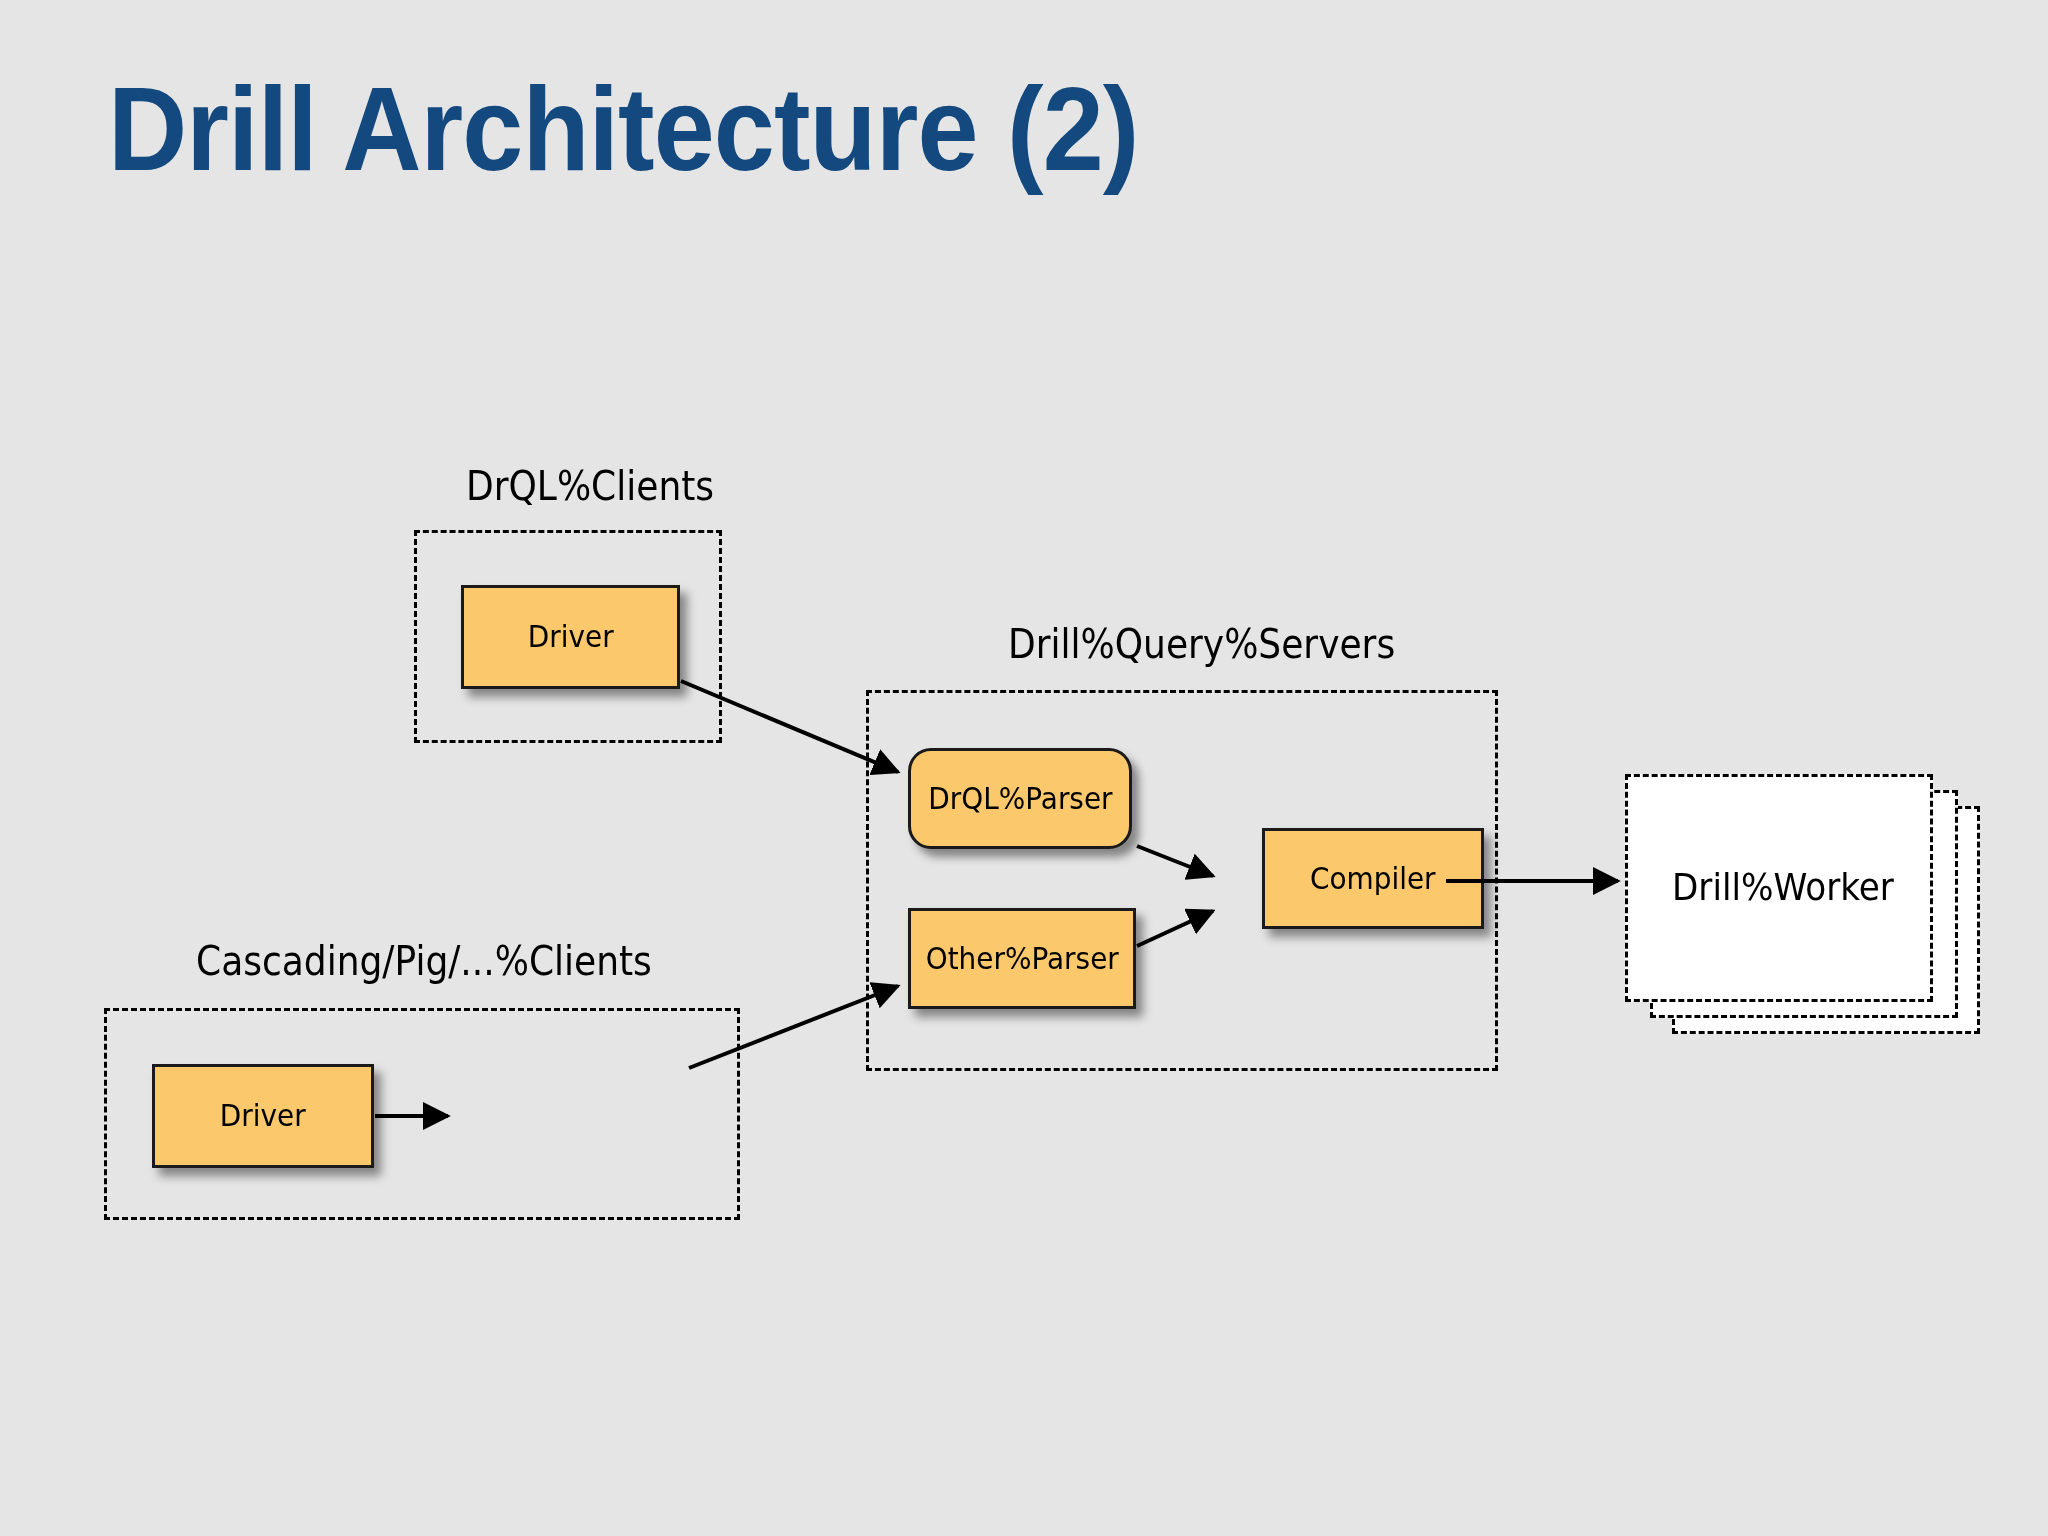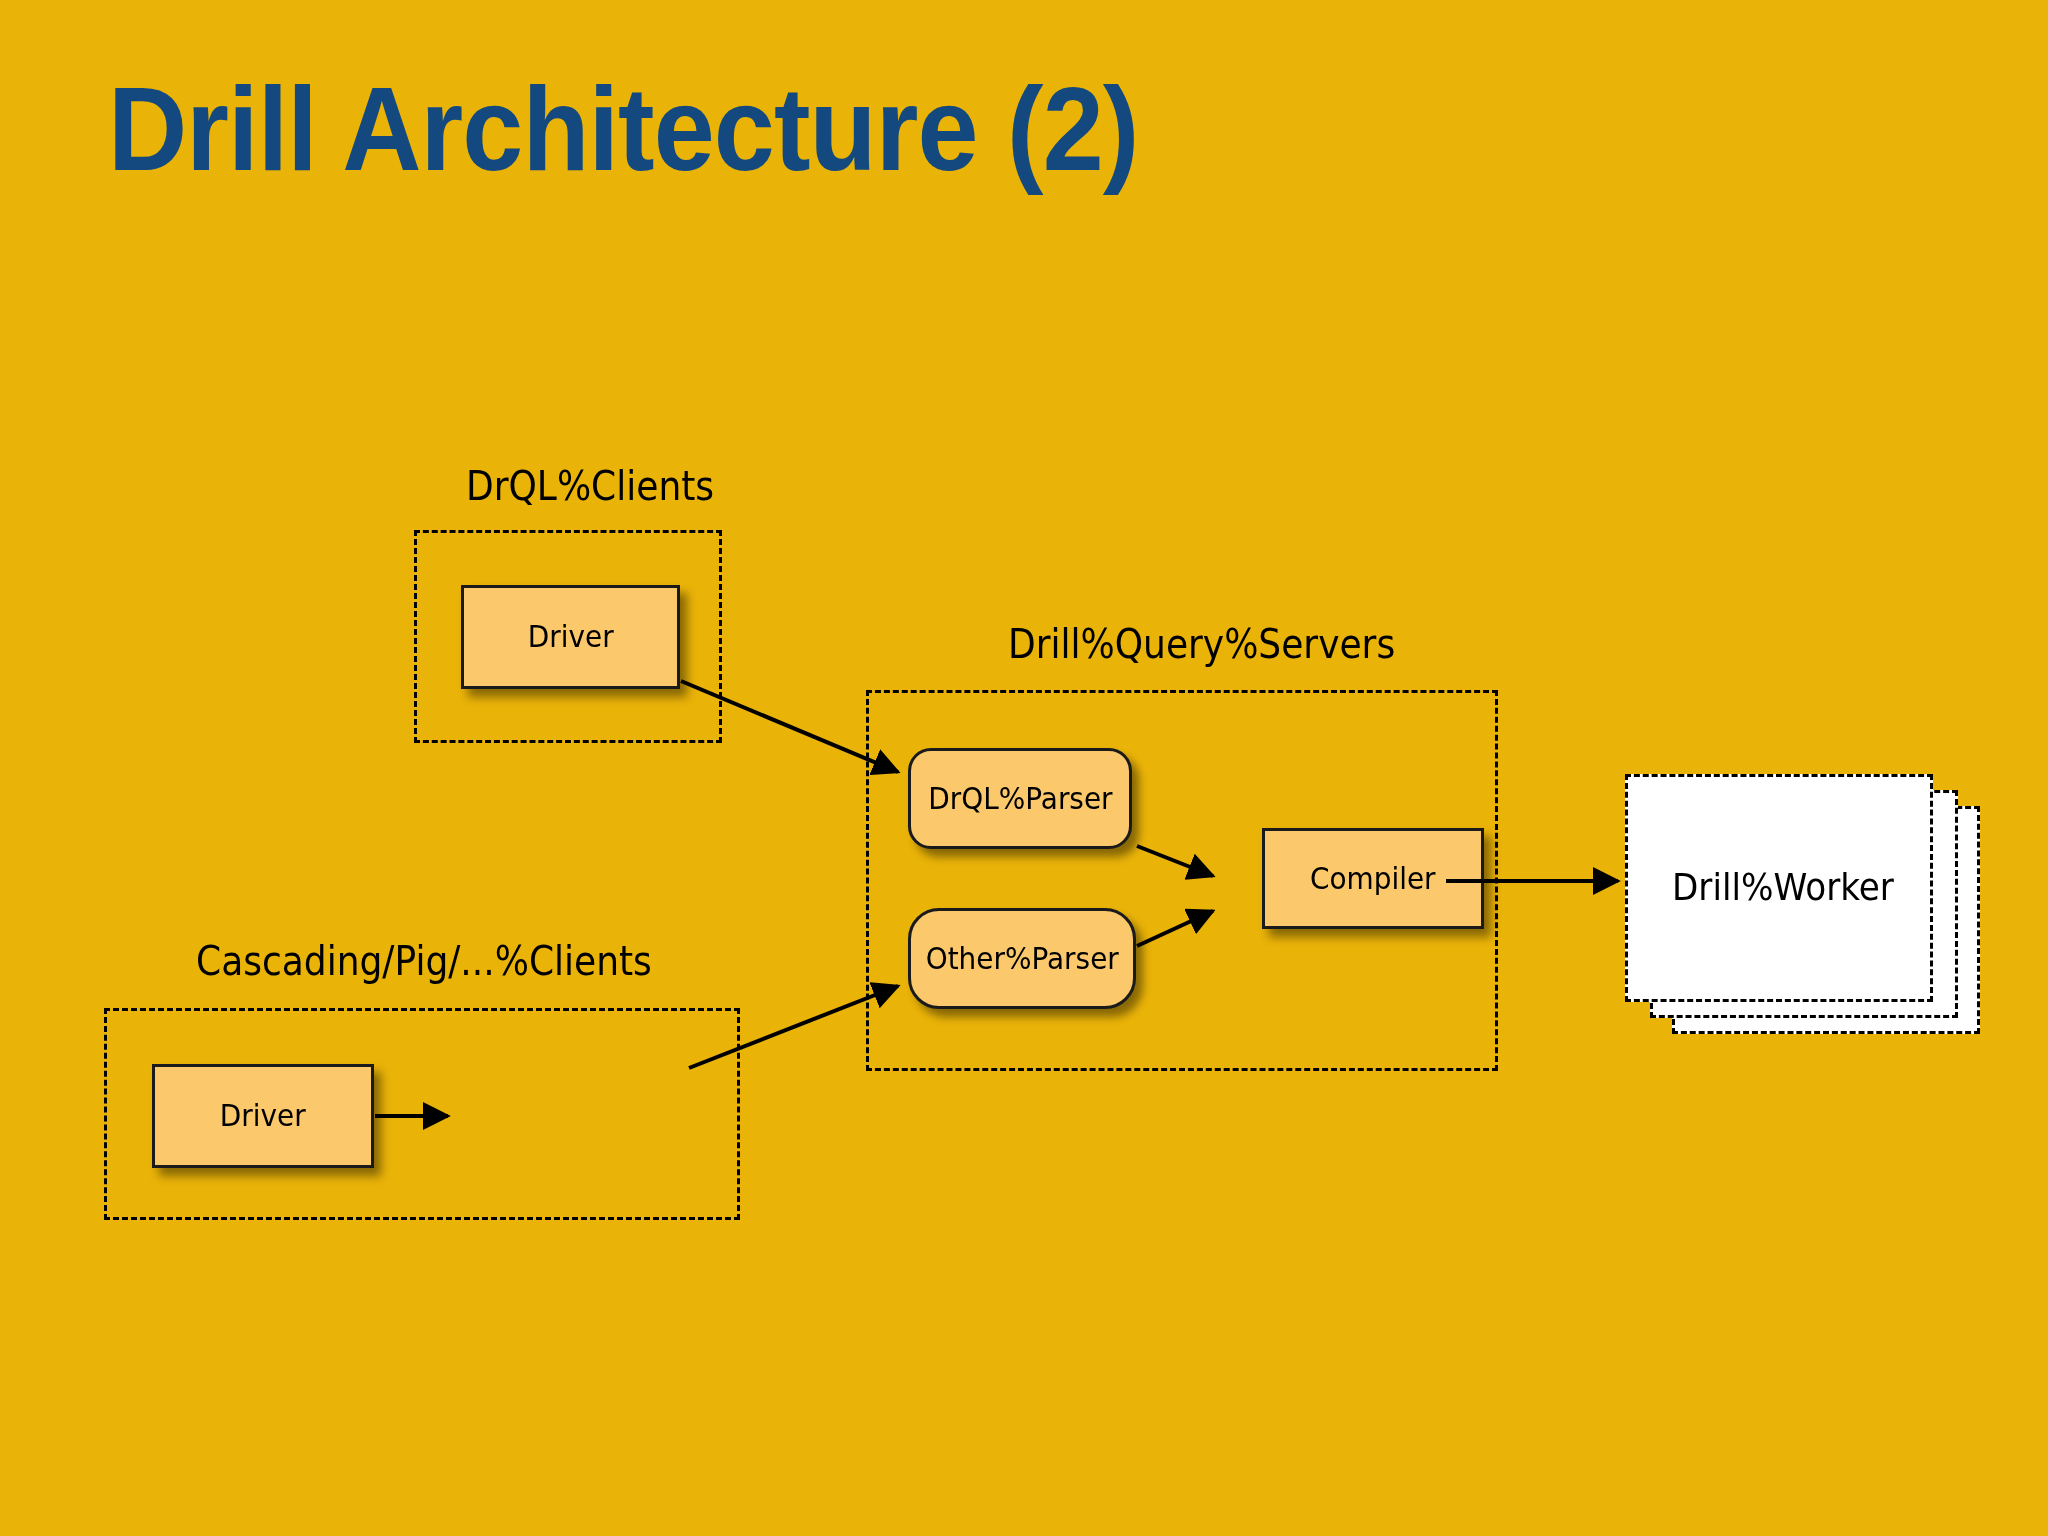--- a/index.html
+++ b/index.html
@@ -11,21 +11,21 @@
     width: 2048px;
     height: 1536px;
     overflow: hidden;
     font-family: "DejaVu Sans", sans-serif;
     position: relative;
   }
 
   #slide {
     position: absolute;
     inset: 0;
-    background: #eab308;
+    background: #e5e5e5;
   }
 
   
   #slide-title {
     position: absolute;
     left: 108px;
     top: 68px;
     font-family: "Liberation Sans", sans-serif;
     font-weight: bold;
     font-size: 118px;
@@ -136,21 +136,21 @@
 
 
     <div class="grp-label" style="left:1008px; top:613px;">Drill%Query%Servers</div>
 
     <div class="dashed-box" style="left:866px; top:682px; width:632px; height:381px;"></div>
 
     <div class="node" style="left:908px; top:740px; width:224px; height:101px;border-radius:23px;">
       <span class="node-label">DrQL%Parser</span>
     </div>
 
-    <div class="node" style="left:908px; top:900px; width:228px; height:101px;border-radius:31px;">
+    <div class="node" style="left:908px; top:900px; width:228px; height:101px;">
       <span class="node-label">Other%Parser</span>
     </div>
 
     <div class="node" style="left:1222px; top:820px; width:222px; height:101px;margin-left:40px;">
       <span class="node-label">Compiler</span>
     </div>
 
     <div class="worker-box" style="left:1672px; top:798px; width:308px; height:228px;"></div>
 
     <div class="worker-box" style="left:1650px; top:782px; width:308px; height:228px;"></div>

